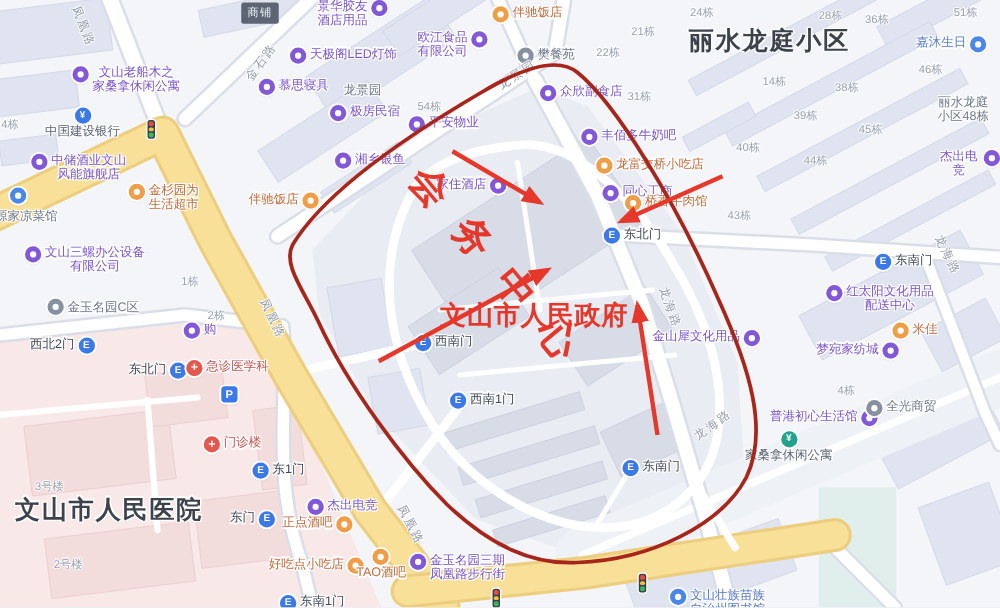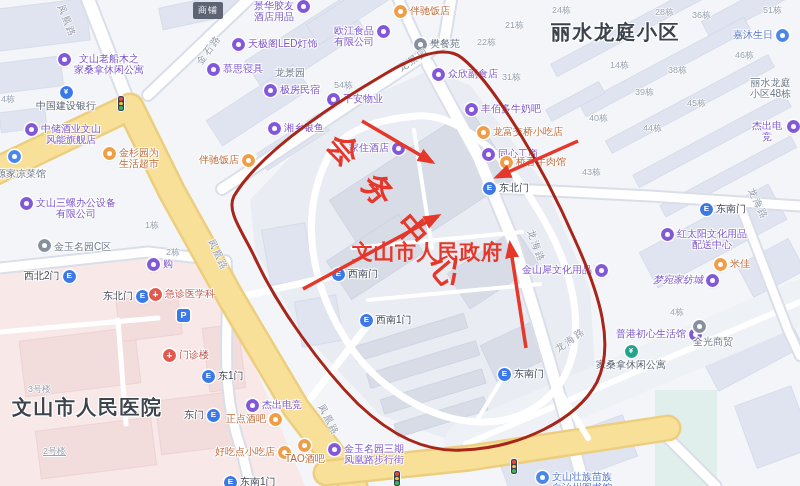--- a/index.html
+++ b/index.html
@@ -226,27 +226,27 @@
       <div class="poi" style="left: 215px; top: 446px;"><span class="txt t-orange">好吃点小吃店</span><span class="icn orange dot"></span></div>
       <div class="poi col" style="left: 285px; top: 439px;"><span class="icn orange dot"></span><span class="txt t-orange">TAO酒吧</span></div>
       <div class="poi" style="left: 224px; top: 476px;"><span class="icn gate">E</span><span class="txt t-gate">东南1门</span></div>
       <div class="poi" style="left: 328px; top: 443px;"><span class="icn purple dot"></span><span class="txt t-purple">金玉名园三期
 凤凰路步行街</span></div>
       <div class="poi" style="left: 332px; top: 268px;"><span class="icn gate">E</span><span class="txt t-gate">西南门</span></div>
       <div class="poi" style="left: 360px; top: 314px;"><span class="icn gate">E</span><span class="txt t-gate">西南1门</span></div>
       <div class="poi" style="left: 498px; top: 368px;"><span class="icn gate">E</span><span class="txt t-gate">东南门</span></div>
       <div class="poi col" style="left: 596px; top: 345px;"><span class="icn abc">¥</span><span class="txt t-abc">家桑拿休闲公寓</span></div>
       <div class="poi" style="left: 616px; top: 328px;"><span class="txt t-purple">普港初心生活馆</span><span class="icn purple dot"></span></div>
-      <div class="poi" style="left: 693px; top: 320px; flex-direction: column;"><span class="icn gray dot"></span><span class="txt t-gray">全光商贸</span></div>
+      <div class="poi" style="left: 693px; top: 320px;"><span class="icn gray dot"></span><span class="txt t-gray">全光商贸</span></div>
       <div class="poi" style="left: 536px; top: 471px;"><span class="icn blue dot"></span><span class="txt t-blue">文山壮族苗族
 自治州图书馆</span></div>
       <div class="poi" style="left: 522px; top: 264px;"><span class="txt t-purple">金山犀文化用品</span><span class="icn purple dot"></span></div>
       <div class="poi" style="left: 661px; top: 228px;"><span class="icn purple dot"></span><span class="txt t-purple">红太阳文化用品
 配送中心</span></div>
-      <div class="poi" style="left: 653px; top: 274px; font-style: italic;"><span class="txt t-purple">梦宛家纺城</span><span class="icn purple dot"></span></div>
+      <div class="poi" style="left: 653px; top: 274px;"><span class="txt t-purple">梦宛家纺城</span><span class="icn purple dot"></span></div>
       <div class="poi" style="left: 714px; top: 258px;"><span class="icn orange dot"></span><span class="txt t-orange">米佳</span></div>
       <div class="poi" style="left: 700px; top: 203px;"><span class="icn gate">E</span><span class="txt t-gate">东南门</span></div>
       <div class="poi" style="left: 733px; top: 29px;"><span class="txt t-blue">嘉沐生日</span><span class="icn blue dot"></span></div>
       <div class="poi" style="left: 750px; top: 77px;"><span class="txt t-gray">丽水龙庭
 小区48栋</span></div>
       <div class="poi" style="left: 750px; top: 120px;"><span class="txt t-purple">杰出电竞</span><span class="icn purple dot"></span></div>
       <div class="poi" style="left: 147px; top: 258px;"><span class="icn purple dot"></span><span class="txt t-purple">购</span></div>
       <div class="poi" style="left: 8px; top: 150px;"><span class="icn blue dot"></span></div>
       <div class="bnum" style="left: 552px; top: 4px;">24栋</div>
       <div class="bnum" style="left: 655px; top: 6px;">28栋</div>
@@ -262,21 +262,21 @@
       <div class="bnum" style="left: 687px; top: 97px;">45栋</div>
       <div class="bnum" style="left: 589px; top: 112px;">40栋</div>
       <div class="bnum" style="left: 643px; top: 122px;">44栋</div>
       <div class="bnum" style="left: 582px; top: 166px;">43栋</div>
       <div class="bnum" style="left: 334px; top: 79px;">54栋</div>
       <div class="bnum" style="left: 670px; top: 306px;">4栋</div>
       <div class="bnum" style="left: 145px; top: 219px;">1栋</div>
       <div class="bnum" style="left: 166px; top: 246px;">2栋</div>
       <div class="bnum" style="left: 1px; top: 93px;">4栋</div>
       <div class="bnum" style="left: 28px; top: 383px;">3号楼</div>
-      <div class="bnum" style="left: 43px; top: 445px; text-decoration: underline;">2号楼</div>
+      <div class="bnum" style="left: 43px; top: 445px;">2号楼</div>
       <div class="rlabel" style="left: 194px; top: 60px; transform: rotate(-54deg);">金石路</div>
       <div class="rlabel" style="left: 66px; top: 3px; transform: rotate(68deg);">凤凰路</div>
       <div class="rlabel" style="left: 396px; top: 64px; transform: rotate(-33deg);">龙景园</div>
       <div class="rlabel" style="left: 216px; top: 237px; transform: rotate(64deg);">凤凰路</div>
       <div class="rlabel" style="left: 326px; top: 402px; transform: rotate(62deg);">凤凰路</div>
       <div class="rlabel" style="left: 536px; top: 228px; transform: rotate(70deg);">龙海路</div>
       <div class="rlabel" style="left: 553px; top: 345px; transform: rotate(-36deg);">龙海路</div>
       <div class="rlabel" style="left: 756px; top: 186px; transform: rotate(64deg);">龙海路</div>
       <div class="traffic" style="left: 117px; top: 95px;">
         <i></i>

